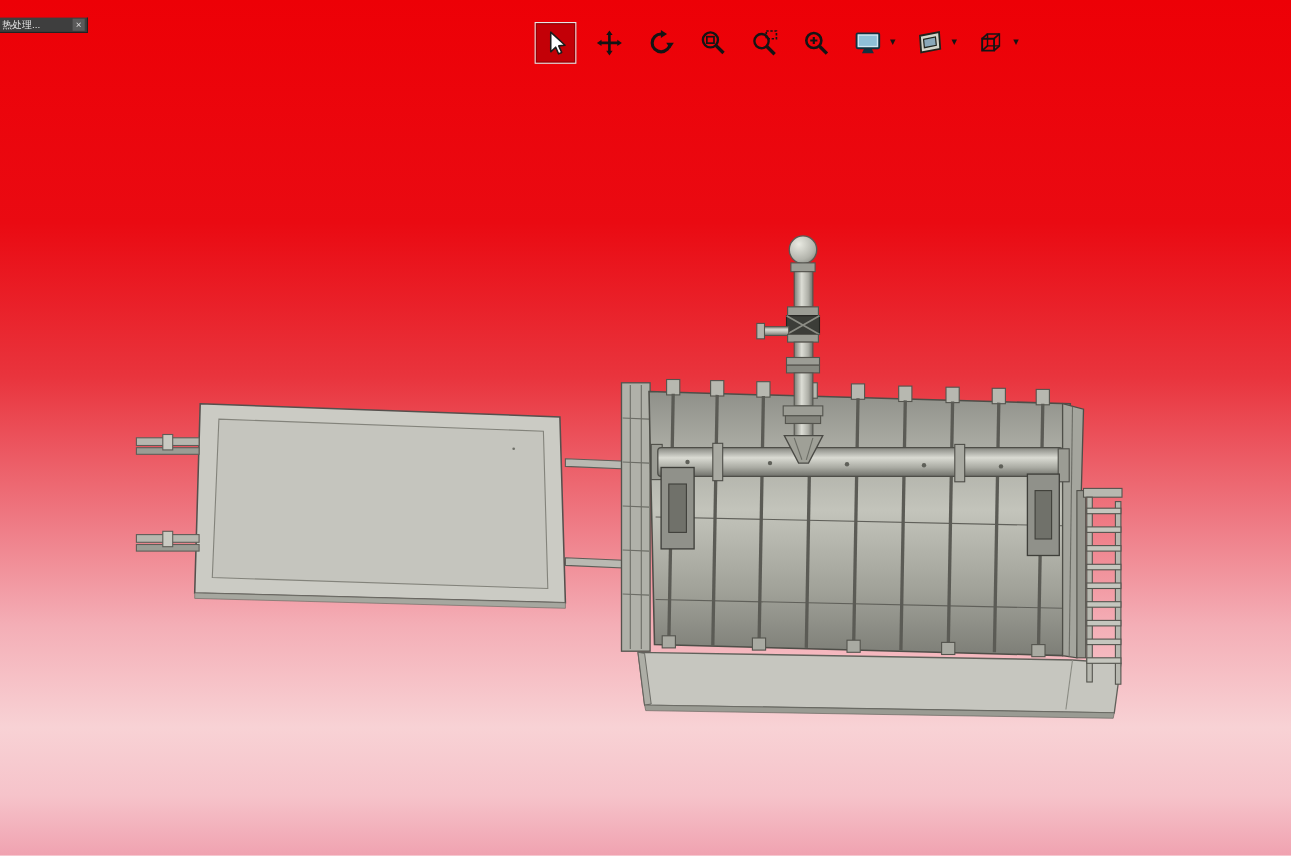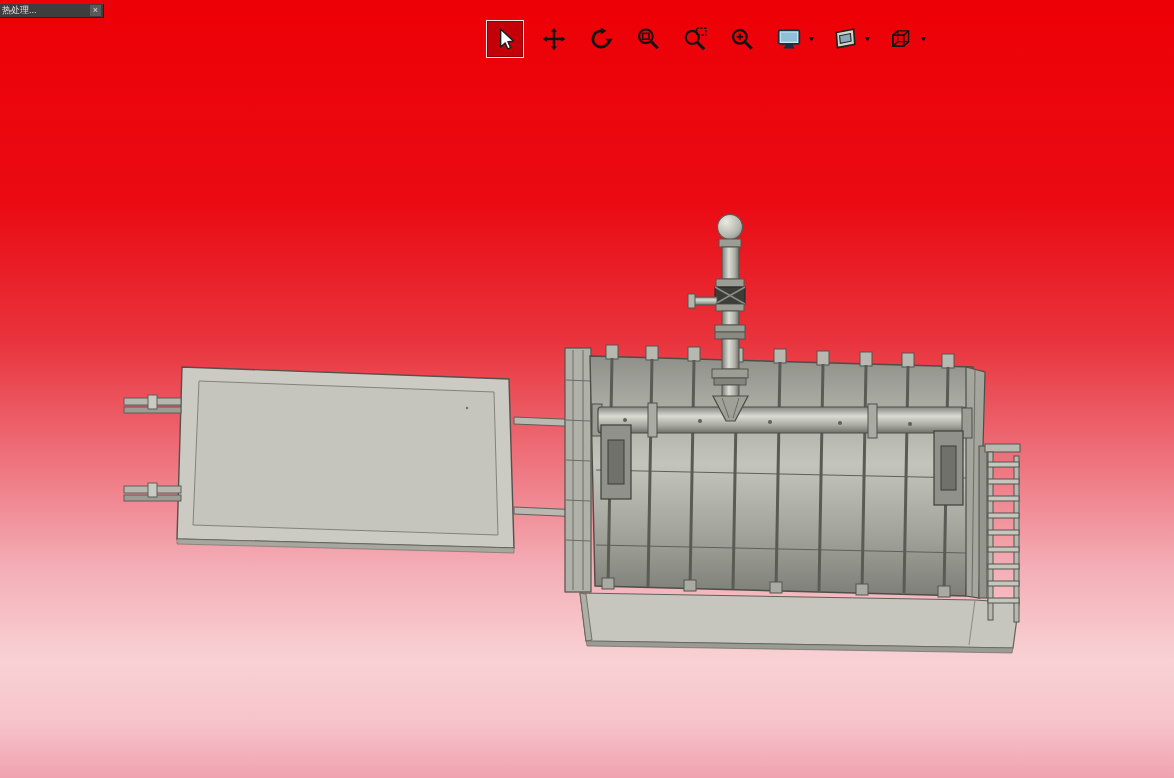--- a/index.html
+++ b/index.html
@@ -8,21 +8,21 @@
     position:relative; width:1174px; height:778px;
     background:linear-gradient(180deg,
       #ed0006 0%, #ea0a12 26%, #e9343d 44%, #ee7680 60%,
       #f4aeb6 73%, #f8d2d5 85%, #f6c3ca 93%, #f0a2b0 100%);
   }
   .viewport { position:absolute; inset:0; }
   .model-svg { position:absolute; left:0; top:0; }
 
   
   .doc-tab {
-    position:absolute; top:4px; left:0; height:14px; width:104px;
+    position:absolute; top:16px; left:0; height:14px; width:80px;
     background:#3e3e3e; border-right:1px solid #222; border-bottom:1px solid #222;
     display:flex; align-items:center; gap:3px; padding:4px 2px;
     font-size:9px; color:#e6e6e6; white-space:nowrap; overflow:hidden;
   }
   .doc-tab .title { flex:1; overflow:hidden; text-overflow:ellipsis; }
   .doc-tab .close {
     width:11px; height:11px; line-height:10px; text-align:center;
     background:#5a5a5a; color:#ddd; font-size:9px; cursor:pointer; flex:0 0 auto;
   }
 

